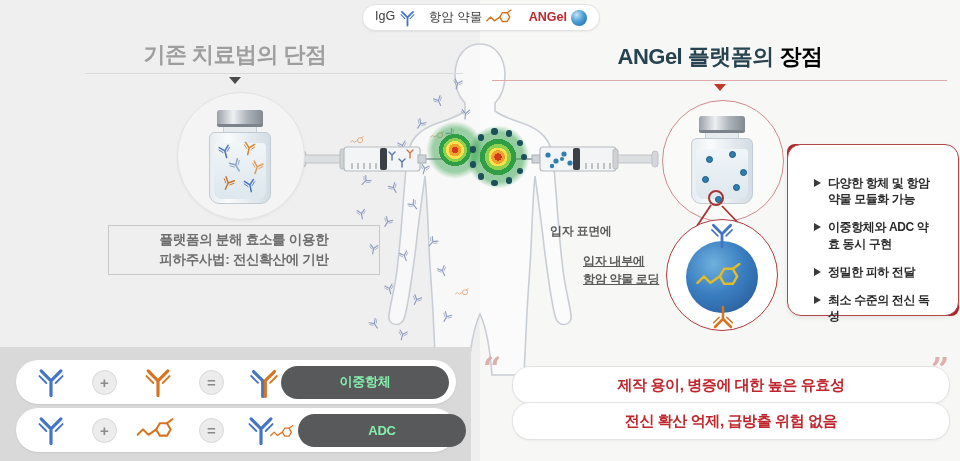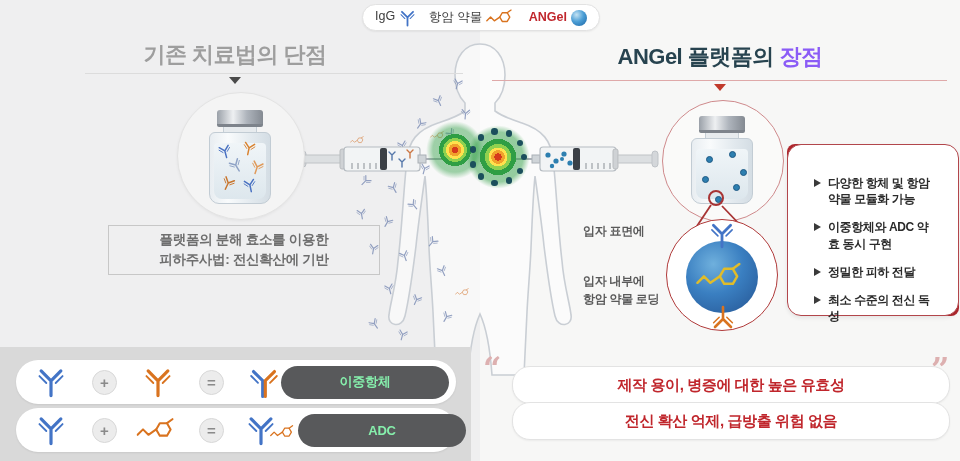--- a/index.html
+++ b/index.html
@@ -15,21 +15,21 @@
   .legend{position:absolute;left:362px;top:4px;width:238px;height:27px;background:#fff;border:1px solid #e2e2e2;border-radius:14px;display:flex;align-items:center;justify-content:space-between;padding:0 12px;box-sizing:border-box;z-index:9;box-shadow:0 1px 2px rgba(0,0,0,.06);}
   .legend .grp{display:flex;align-items:flex-start;gap:4px;}
   .legend .lab{font-size:12.5px;color:#3c3c3c;}
   .legend .lab.angel{color:#c0262c;font-weight:700;}
   .sphere-ico{width:16px;height:16px;border-radius:50%;background:radial-gradient(circle at 35% 30%,#c3e2f3,#4d9fd6 45%,#1762a3);}
 
   
   .ltitle{position:absolute;left:85px;top:40px;width:300px;text-align:center;font-size:22px;font-weight:700;color:#9e9e9e;letter-spacing:-.5px;z-index:2;}
   .rtitle{position:absolute;left:570px;top:42px;width:300px;text-align:center;font-size:22px;font-weight:700;letter-spacing:-.5px;z-index:2;}
   .rtitle .pre{color:#27434f;}
-  .rtitle .hl{color:#8b5cf6;}
+  .rtitle .hl{color:#000000;}
   .divider{position:absolute;height:1px;z-index:2;}
   .div-gray{left:85px;top:73px;width:378px;background:#dcdcdc;}
   .div-red{left:492px;top:80px;width:455px;background:#dfa9a9;}
   .tri{position:absolute;width:0;height:0;border-left:6px solid transparent;border-right:6px solid transparent;z-index:2;}
   .tri-gray{left:229px;top:77px;border-top:7px solid #4a4a4a;}
   .tri-red{left:714px;top:84px;border-top:7px solid #c0392b;}
 
   
   .vial-circle{position:absolute;border-radius:50%;z-index:4;}
   .circle-left{left:177px;top:92px;width:126px;height:126px;background:#f4f4f4;border:1px solid #e3e3e3;box-shadow:0 1px 3px rgba(0,0,0,.05);}
@@ -60,22 +60,22 @@
   
   .mini-red-circle{position:absolute;left:708px;top:190px;width:16px;height:16px;border:2px solid #a83434;border-radius:50%;box-sizing:border-box;z-index:7;}
   .cone-svg{position:absolute;left:0;top:0;width:960px;height:461px;z-index:5;pointer-events:none;}
   .magnifier{position:absolute;left:666px;top:219px;width:112px;height:112px;background:#fff;border:1.5px solid #b03a3a;border-radius:50%;box-sizing:border-box;z-index:6;}
   .nanosphere{position:absolute;left:686px;top:241px;width:72px;height:72px;border-radius:50%;background:radial-gradient(circle at 38% 32%,#6fb0dd,#3a7fc1 45%,#2a5f9e 85%);z-index:7;}
   .sphere-mol{position:absolute;left:696px;top:262px;width:52px;height:30px;color:#e0bc2a;z-index:8;}
   .ab-top{position:absolute;left:709px;top:221px;width:26px;height:28px;color:#4374c6;z-index:8;}
   .ab-bottom{position:absolute;left:711px;top:305px;width:24px;height:26px;color:#d9731f;transform:rotate(180deg);z-index:8;}
 
   .plabel{position:absolute;width:120px;font-size:12px;font-weight:700;color:#5a5a5a;line-height:1.5;letter-spacing:-.3px;z-index:6;}
-  .plabel1{left:583px;top:222px;}
-  .plabel2{left:583px;top:272px;}
+  .plabel1{left:550px;top:222px;}
+  .plabel2{left:583px;top:252px;text-decoration:underline;}
 
   
   .corner{position:absolute;width:26px;height:26px;background:#b0272d;z-index:6;}
   .corner-tl{left:787px;top:144px;border-top-left-radius:8px;}
   .corner-br{left:933px;top:290px;border-bottom-right-radius:8px;}
   .benefits-box{position:absolute;left:787px;top:144px;width:172px;height:172px;background:#fff;border:1.5px solid #b2464b;border-radius:14px;box-sizing:border-box;z-index:7;box-shadow:0 2px 4px rgba(0,0,0,.08);}
   .benefits-box ul{list-style:none;margin:14px;padding:16px 8px 0 12px;}
   .benefits-box li{display:flex;gap:7px;font-size:12px;font-weight:700;color:#2b2b2b;line-height:1.35;margin-bottom:12px;letter-spacing:-.4px;}
   .benefits-box .bullet{flex:none;width:0;height:0;border-left:7px solid #3a3a3a;border-top:4px solid transparent;border-bottom:4px solid transparent;margin-top:4px;}
 

